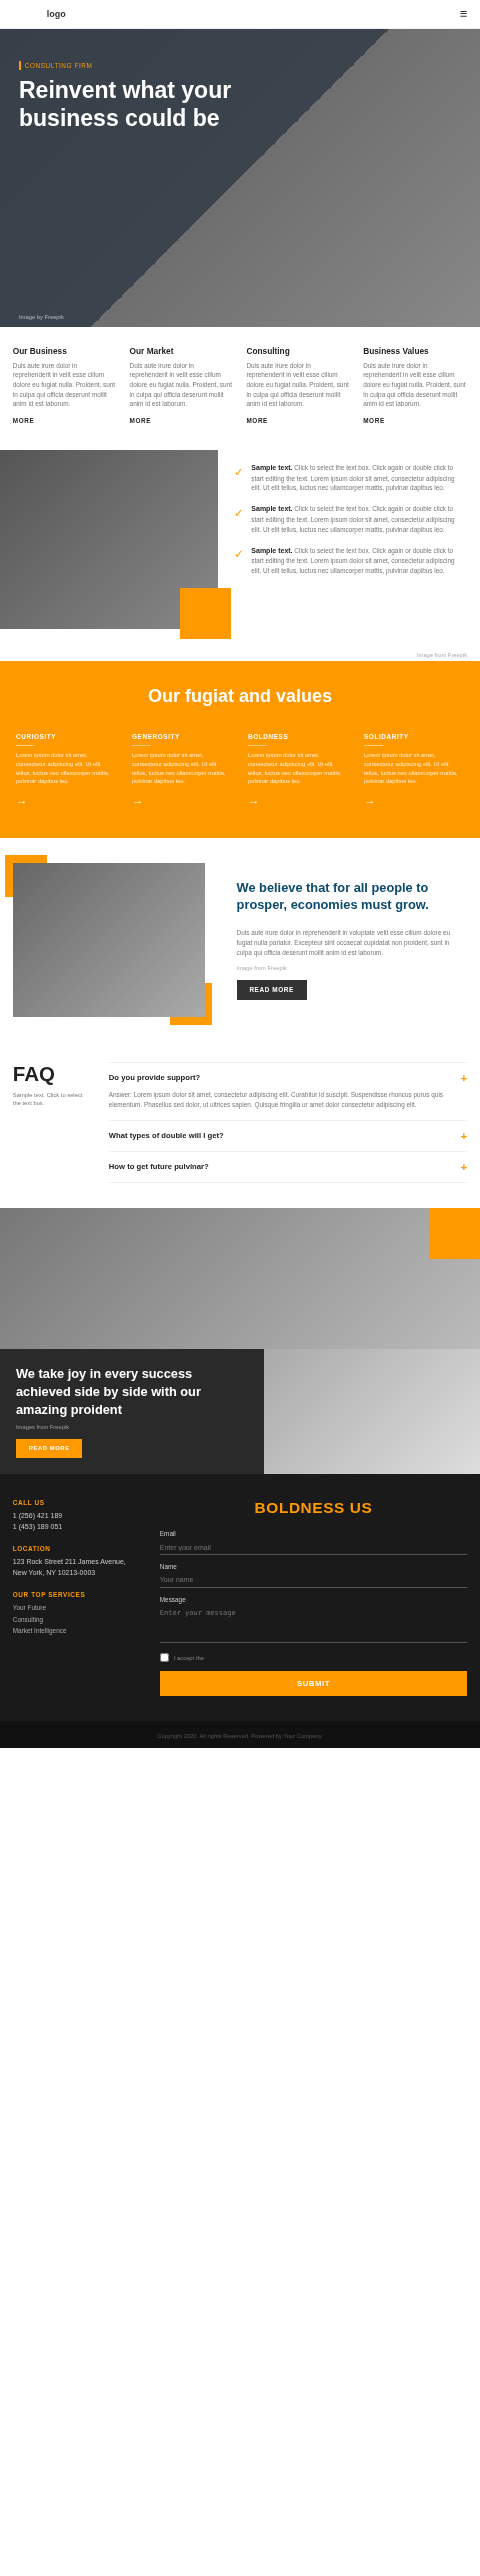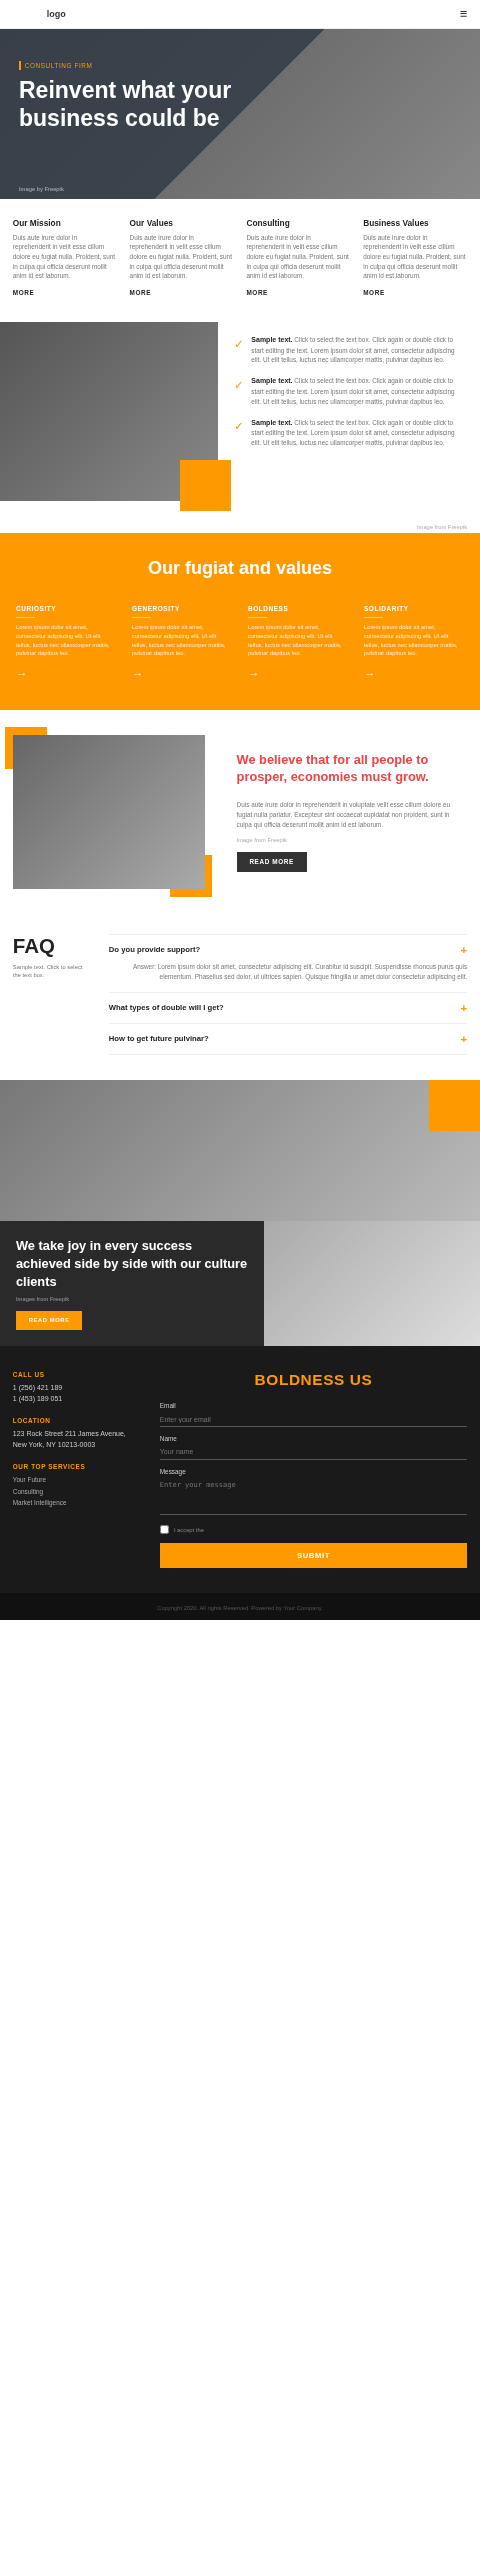--- a/index.html
+++ b/index.html
@@ -14,21 +14,21 @@
       background: #fff;
       border-bottom: 0.6px solid #eee;
     }
     .header-logo { font-size: 9px; color: #333; font-weight: bold; padding-left: 34px; }
     .hamburger { font-size: 12.8px; cursor: pointer; color: #333; }
 
     
     .hero {
       position: relative;
       background: #888;
-      height: 170px;
+      height: 298px;
       overflow: hidden;
     }
     .hero-bg {
       width: 100%;
       height: 100%;
       background: linear-gradient(rgba(0,0,0,0.4), rgba(0,0,0,0.5)), #aaa;
       position: absolute;
       top: 0; left: 0;
     }
     .hero-overlay {
@@ -245,21 +245,20 @@
       color: #222;
       margin-bottom: 5.1px;
     }
     .faq-subtitle {
       font-size: 5.8px;
       color: #777;
       line-height: 1.5;
     }
     .faq-right {
       flex: 1;
-      text-align: right;
     }
     .faq-item {
       border-bottom: 0.6px solid #eee;
       padding: 9px 0;
     }
     .faq-item:first-child {
       border-top: 0.6px solid #eee;
     }
     .faq-question {
       display: flex;
@@ -411,26 +410,26 @@
   <div class="hero-overlay"></div>
   <div class="hero-content">
     <div class="hero-tag">CONSULTING FIRM</div>
     <h1 class="hero-title">Reinvent what your business could be</h1>
   </div>
   <div class="hero-credit">Image by Freepik</div>
 </section>
 
 <section class="info-section">
   <div class="info-card">
-    <div class="info-card-title">Our Mission</div>
+    <div class="info-card-title">Our Business</div>
     <div class="info-card-text">Duis aute irure dolor in reprehenderit in velit esse cillum dolore eu fugiat nulla. Proident, sunt in culpa qui officia deserunt mollit anim id est laborum.</div>
     <a class="info-card-more">MORE</a>
   </div>
   <div class="info-card">
-    <div class="info-card-title">Our Values</div>
+    <div class="info-card-title">Our Market</div>
     <div class="info-card-text">Duis aute irure dolor in reprehenderit in velit esse cillum dolore eu fugiat nulla. Proident, sunt in culpa qui officia deserunt mollit anim id est laborum.</div>
     <a class="info-card-more">MORE</a>
   </div>
   <div class="info-card">
     <div class="info-card-title">Consulting</div>
     <div class="info-card-text">Duis aute irure dolor in reprehenderit in velit esse cillum dolore eu fugiat nulla. Proident, sunt in culpa qui officia deserunt mollit anim id est laborum.</div>
     <a class="info-card-more">MORE</a>
   </div>
   <div class="info-card">
     <div class="info-card-title">Business Values</div>
@@ -497,21 +496,21 @@
   </div>
 </section>
 
 <section style="padding: 19px 12.8px; background: #fff; display: flex; gap: 19px; margin-top: 6.4px;">
   <div style="width: 192px; flex-shrink: 0; position: relative;">
     <div style="position: absolute; top: -7.7px; left: -7.7px; width: 42px; height: 42px; background: #f90; z-index: 1;"></div>
     <div style="width: 100%; height: 154px; background: linear-gradient(135deg, #666 0%, #aaa 100%); position: relative; z-index: 2;"></div>
     <div style="position: absolute; bottom: -7.7px; right: -7.7px; width: 42px; height: 42px; background: #f90; z-index: 1;"></div>
   </div>
   <div style="flex: 1; padding: 6.4px 6.4px 6.4px 12.8px; display: flex; flex-direction: column; justify-content: center;">
-    <h2 style="font-size: 12.8px; font-weight: bold; color: #ef4444; line-height: 1.3; margin-bottom: 14px;">We believe that for all people to prosper, economies must grow.</h2>
+    <h2 style="font-size: 12.8px; font-weight: bold; color: #0c4a6e; line-height: 1.3; margin-bottom: 14px;">We believe that for all people to prosper, economies must grow.</h2>
     <p style="font-size: 6.4px; color: #777; line-height: 1.6; margin-bottom: 6.4px;">Duis aute irure dolor in reprehenderit in voluptate velit esse cillum dolore eu fugiat nulla pariatur. Excepteur sint occaecat cupidatat non proident, sunt in culpa qui officia deserunt mollit anim id est laborum.</p>
     <div style="font-size: 5.8px; color: #aaa; margin-bottom: 9px;">Image from Freepik</div>
     <button class="read-more-btn">READ MORE</button>
   </div>
 </section>
 
 <section class="faq-section">
   <div class="faq-left">
     <div class="faq-title">FAQ</div>
     <div class="faq-subtitle">Sample text. Click to select the text box.</div>
@@ -544,21 +543,21 @@
 <section style="position: relative; background: #fff; overflow: hidden;">
 
   <div style="position: relative; height: 141px; overflow: hidden;">
     <div style="width: 100%; height: 100%; background: linear-gradient(135deg, #777 0%, #bbb 100%);"></div>
 
     <div style="position: absolute; top: 0; right: 0; width: 51px; height: 51px; background: #f90;"></div>
   </div>
 
   <div style="display: flex;">
     <div style="background: #2a2a2a; width: 55%; padding: 16px;">
-      <h2 style="font-size: 12.8px; font-weight: bold; color: #fff; line-height: 1.4; margin-bottom: 5.1px;">We take joy in every success achieved side by side with our culture clients</h2>
+      <h2 style="font-size: 12.8px; font-weight: bold; color: #fff; line-height: 1.4; margin-bottom: 5.1px;">We take joy in every success achieved side by side with our amazing proident</h2>
       <div style="font-size: 5.8px; color: rgba(255,255,255,0.5); margin-bottom: 9px;">Images from Freepik</div>
       <button style="background: #f90; color: #fff; border: none; padding: 6.4px 12.8px; font-size: 5.8px; font-weight: bold; letter-spacing: 0.6px; text-transform: uppercase; cursor: pointer;">READ MORE</button>
     </div>
     <div style="flex: 1; background: linear-gradient(135deg, #aaa 0%, #ddd 100%); min-height: 102px;"></div>
   </div>
 </section>
 
 <section class="contact-section">
 
   <div class="contact-left">

